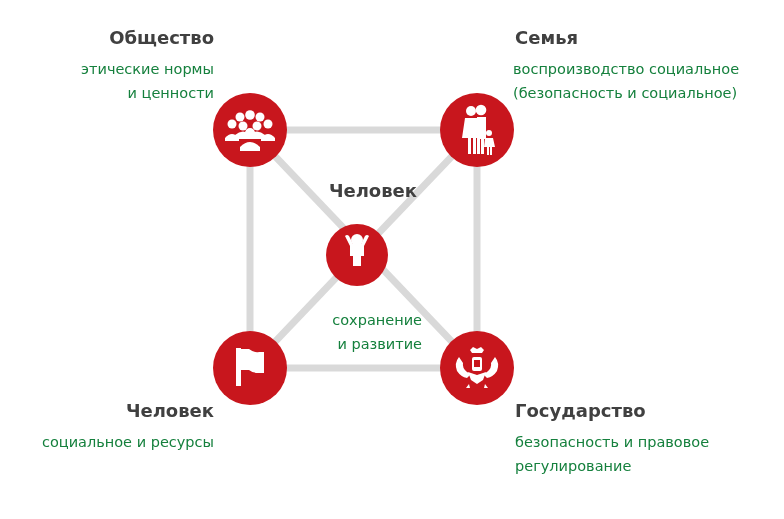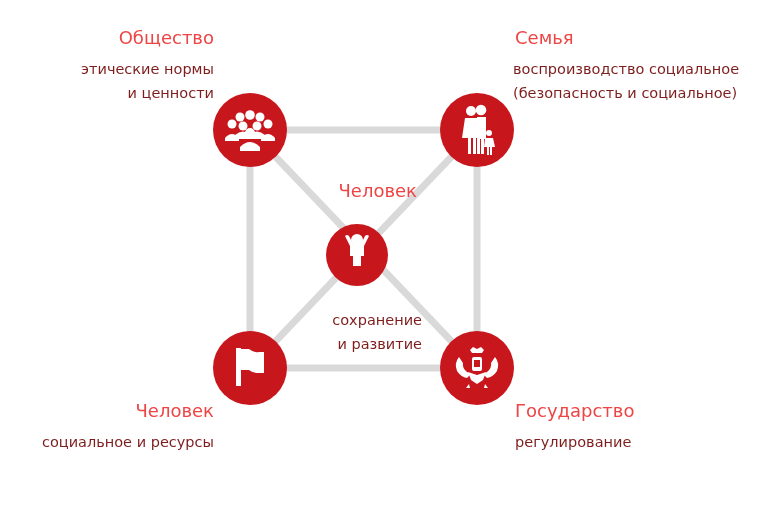--- a/index.html
+++ b/index.html
@@ -1,18 +1,18 @@
 <!DOCTYPE html>
 <html><head>
 <meta charset="utf-8">
 <style>
   html,body{margin:0;padding:0;background:#ffffff;}
   body{width:784px;height:519px;position:relative;overflow:hidden;font-family:"DejaVu Sans","Liberation Sans",sans-serif;}
-  .title{position:absolute;color:#ef4444;font-weight:normal;font-size:18px;white-space:nowrap;}
-  .desc{position:absolute;color:#7f1d1d;font-size:14.5px;line-height:24px;white-space:nowrap;}
+  .title{position:absolute;color:#404040;font-weight:bold;font-size:18px;white-space:nowrap;}
+  .desc{position:absolute;color:#15803d;font-size:14.5px;line-height:24px;white-space:nowrap;}
   .r{text-align:right;}
   .l{text-align:left;}
   .c{text-align:right;}
   svg.diagram{position:absolute;left:0;top:0;}
 </style>
 </head>
 <body>
 
 <svg class="diagram" width="784" height="519" viewBox="0 0 784 519">
 
@@ -104,14 +104,15 @@
   <div>и развитие</div>
 </div>
 
 <div class="title r" style="right:570px;top:400px;">Человек</div>
 <div class="desc r" style="right:570px;top:430px;">
   <div>социальное и ресурсы</div>
 </div>
 
 <div class="title l" style="left:515px;top:400px;">Государство</div>
 <div class="desc l" style="left:515px;top:430px;">
+  <div>безопасность и правовое</div>
   <div>регулирование</div>
 </div>
 
 </body></html>

